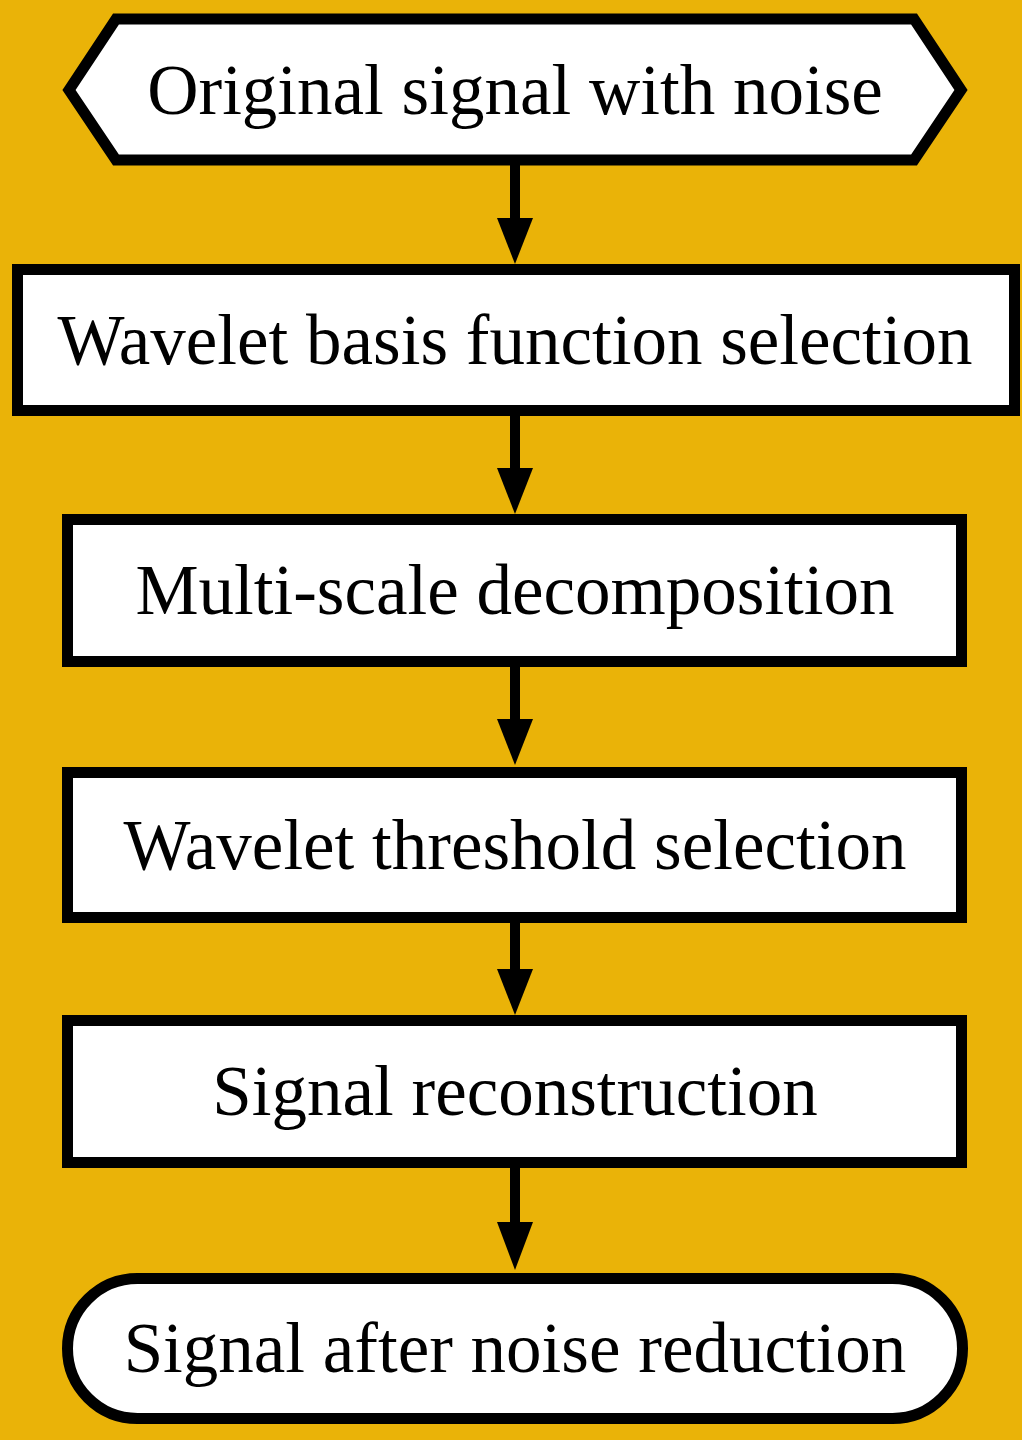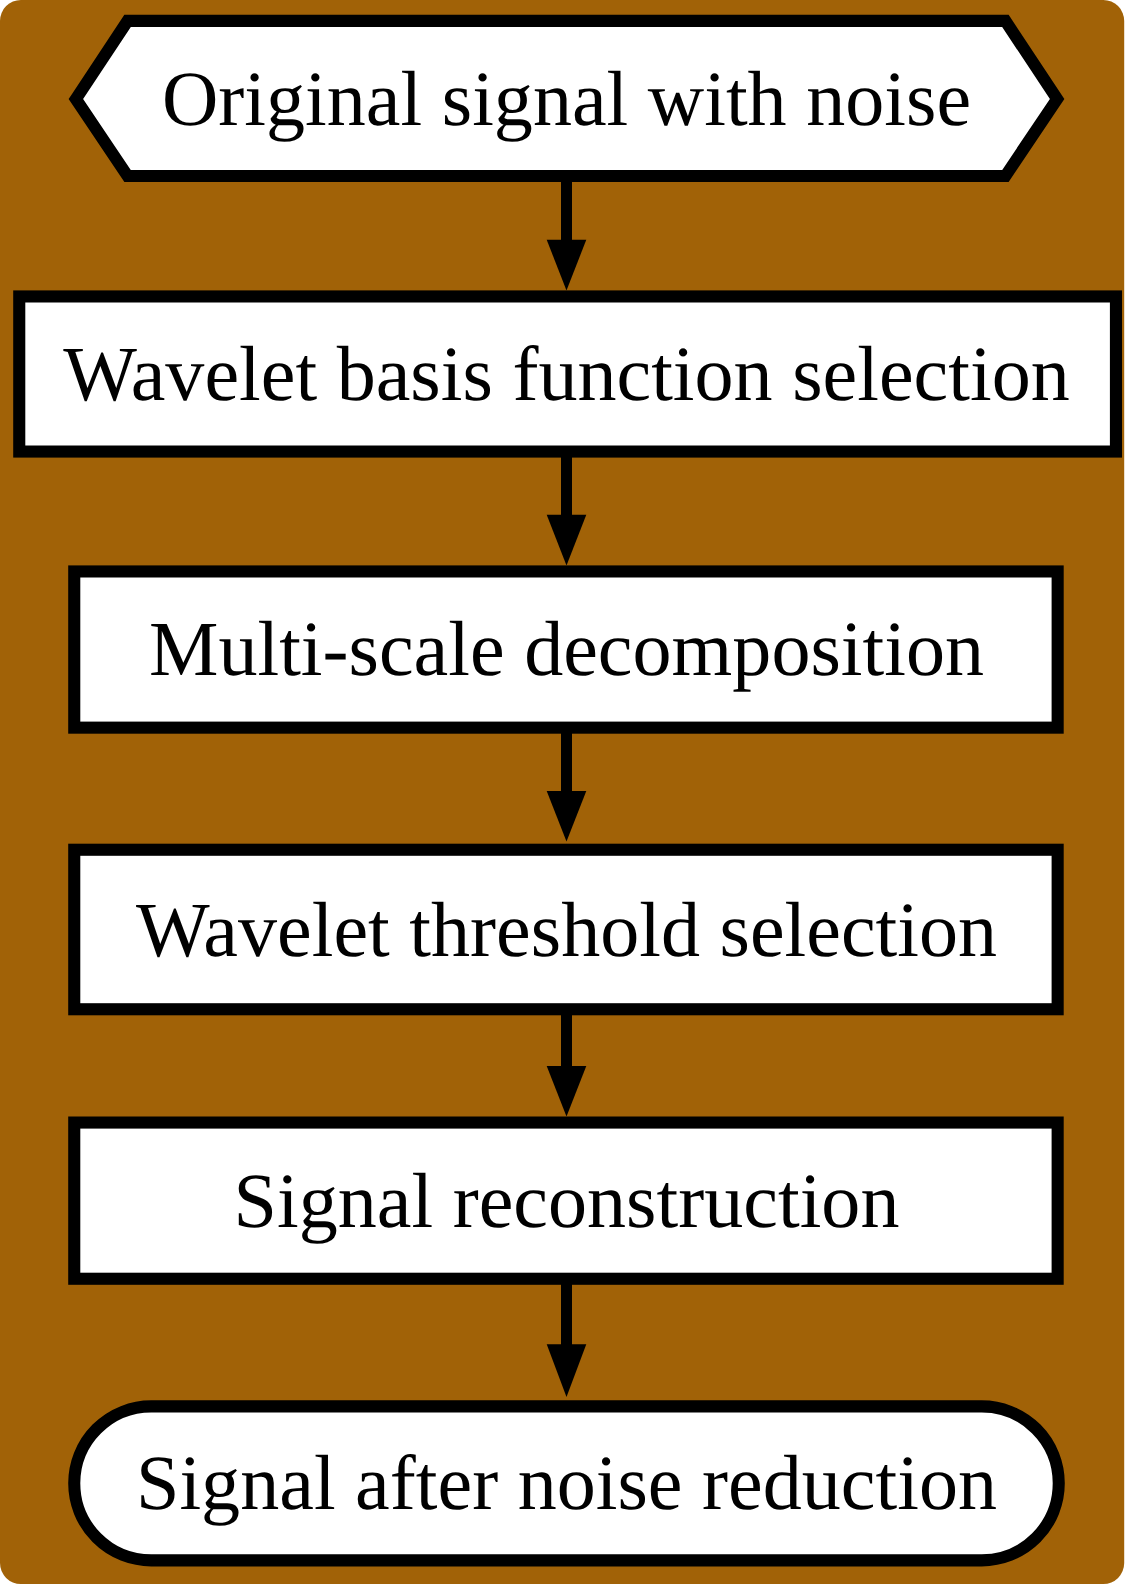--- a/index.html
+++ b/index.html
@@ -4,23 +4,22 @@
 <style>
   html, body {
     margin: 0;
     padding: 0;
     background: #ffffff;
   }
   .page {
     position: relative;
     width: 1022px;
     height: 1440px;
-    background: #a16207;
+    background: #eab308;
     overflow: hidden;
-    border-radius: 19px;
   }
   svg.flowchart {
     display: block;
     width: 1030px;
     height: 1440px;
   }
   .shape {
     fill: #ffffff;
     stroke: #000000;
     stroke-width: 11;

